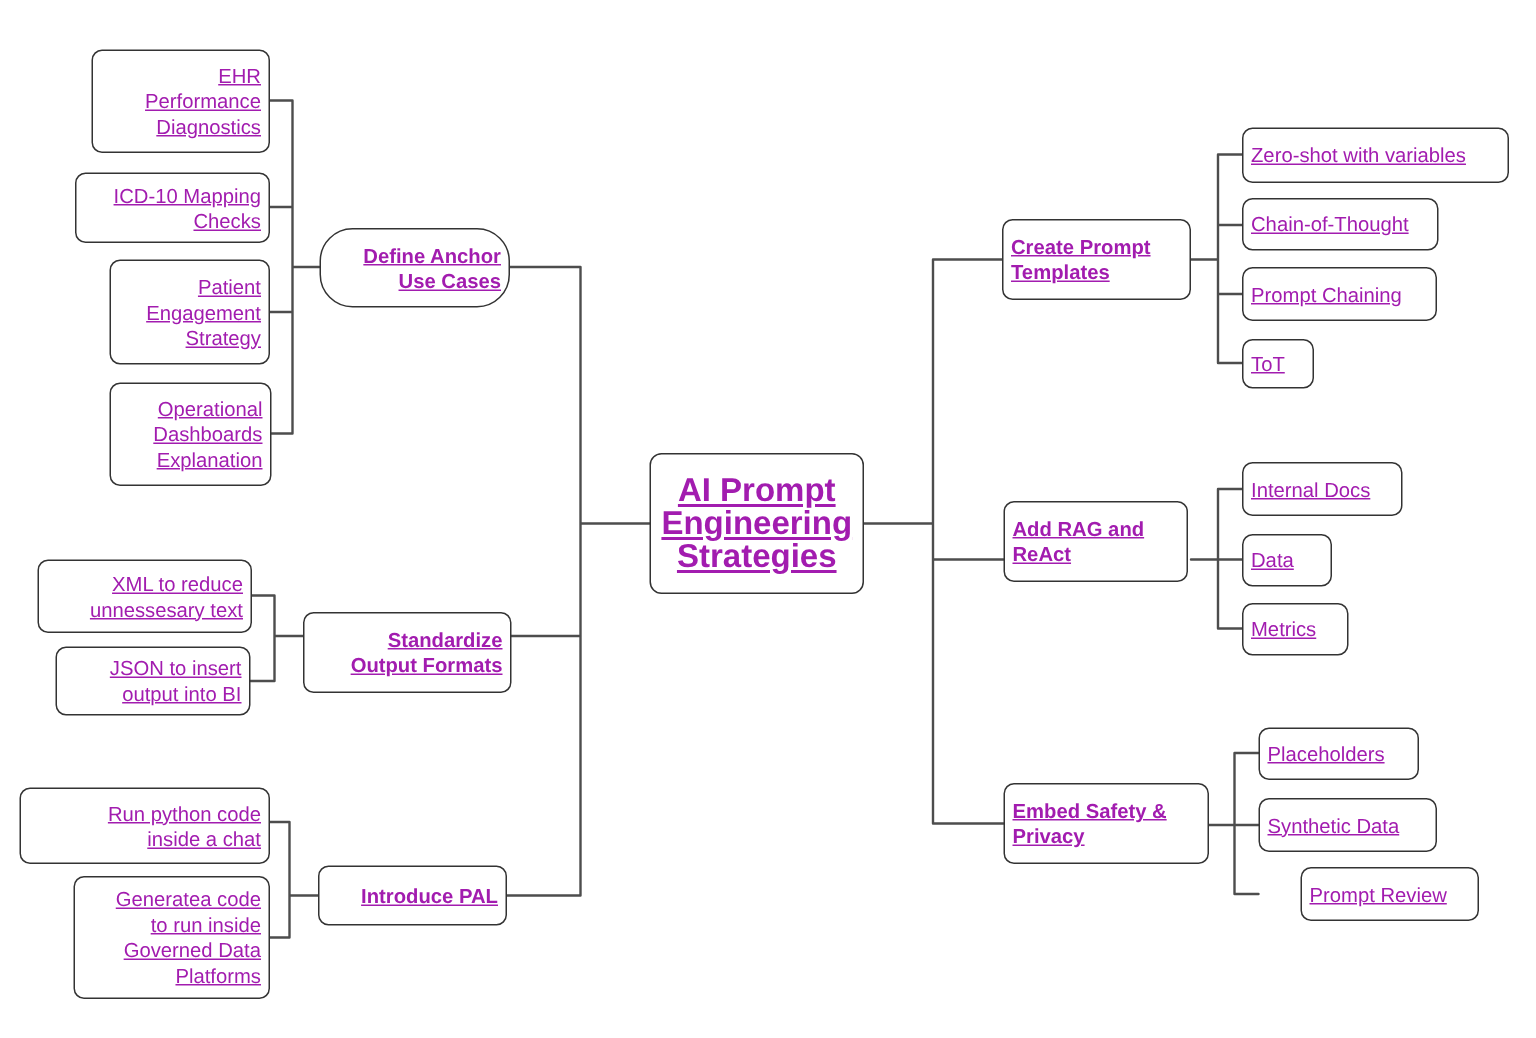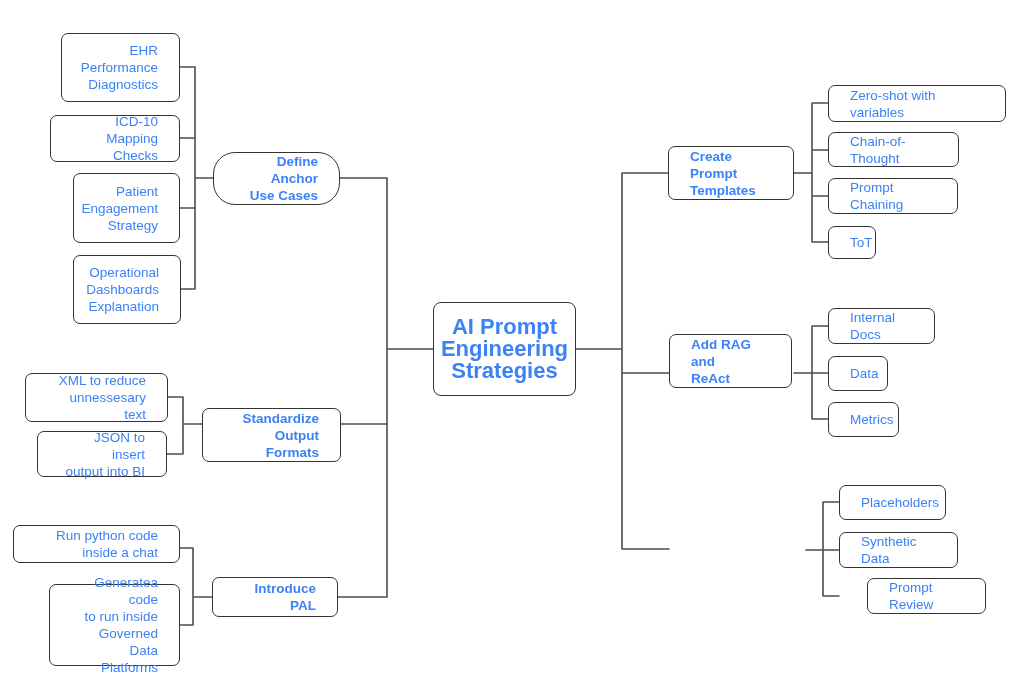--- a/index.html
+++ b/index.html
@@ -10,23 +10,24 @@
     font-family:"Liberation Sans",sans-serif;
     overflow:hidden;
   }
   #connectors{position:absolute;left:0;top:0;z-index:0;}
   #connectors path{fill:none;stroke:#4d4d4d;stroke-width:1.6;stroke-linejoin:round;stroke-linecap:round;}
   .node{
     position:absolute;z-index:1;box-sizing:border-box;
     display:flex;align-items:center;
     background:#ffffff;
     border:1.6px solid #333333;border-radius:7px;
-    padding:5px 21px;
-    font-size:13.5px;line-height:17px;color:#3b82f6;
+    padding:5px 5px;
+    font-size:13.5px;line-height:17px;color:#a21caf;
     white-space:pre-line;
+    text-decoration:underline;
   }
   .align-right{justify-content:flex-end;text-align:right;}
   .align-left{justify-content:flex-start;text-align:left;}
   .branch{font-weight:bold;}
   .root{
     font-weight:bold;font-size:22px;line-height:22px;
     justify-content:center;text-align:center;border-radius:8px;
   }
 </style>
 </head>
@@ -63,31 +64,33 @@
   <div class="node align-right" style="left:73px;top:173px;width:107px;height:70px;">Patient
 Engagement
 Strategy</div>
   <div class="node align-right" style="left:73px;top:255px;width:108px;height:69px;">Operational
 Dashboards
 Explanation</div>
   <div class="node align-right" style="left:25px;top:373px;width:143px;height:49px;">XML to reduce
 unnessesary text</div>
   <div class="node align-right" style="left:37px;top:431px;width:130px;height:46px;">JSON to insert
 output into BI</div>
-  <div class="node align-right" style="left:13px;top:525px;width:167px;height:38px;">Run python code
+  <div class="node align-right" style="left:13px;top:525px;width:167px;height:51px;">Run python code
 inside a chat</div>
   <div class="node align-right" style="left:49px;top:584px;width:131px;height:82px;">Generatea code
 to run inside
 Governed Data
 Platforms</div>
 
   <div class="node branch align-left" style="left:668px;top:146px;width:126px;height:54px;">Create Prompt
 Templates</div>
   <div class="node branch align-left" style="left:669px;top:334px;width:123px;height:54px;">Add RAG and
 ReAct</div>
+  <div class="node branch align-left" style="left:669px;top:522px;width:137px;height:54px;">Embed Safety &amp;
+Privacy</div>
 
   <div class="node align-left" style="left:828px;top:85px;width:178px;height:37px;">Zero-shot with variables</div>
   <div class="node align-left" style="left:828px;top:132px;width:131px;height:35px;">Chain-of-Thought</div>
   <div class="node align-left" style="left:828px;top:178px;width:130px;height:36px;">Prompt Chaining</div>
   <div class="node align-left" style="left:828px;top:226px;width:48px;height:33px;">ToT</div>
   <div class="node align-left" style="left:828px;top:308px;width:107px;height:36px;">Internal Docs</div>
   <div class="node align-left" style="left:828px;top:356px;width:60px;height:35px;">Data</div>
   <div class="node align-left" style="left:828px;top:402px;width:71px;height:35px;">Metrics</div>
   <div class="node align-left" style="left:839px;top:485px;width:107px;height:35px;">Placeholders</div>
   <div class="node align-left" style="left:839px;top:532px;width:119px;height:36px;">Synthetic Data</div>

